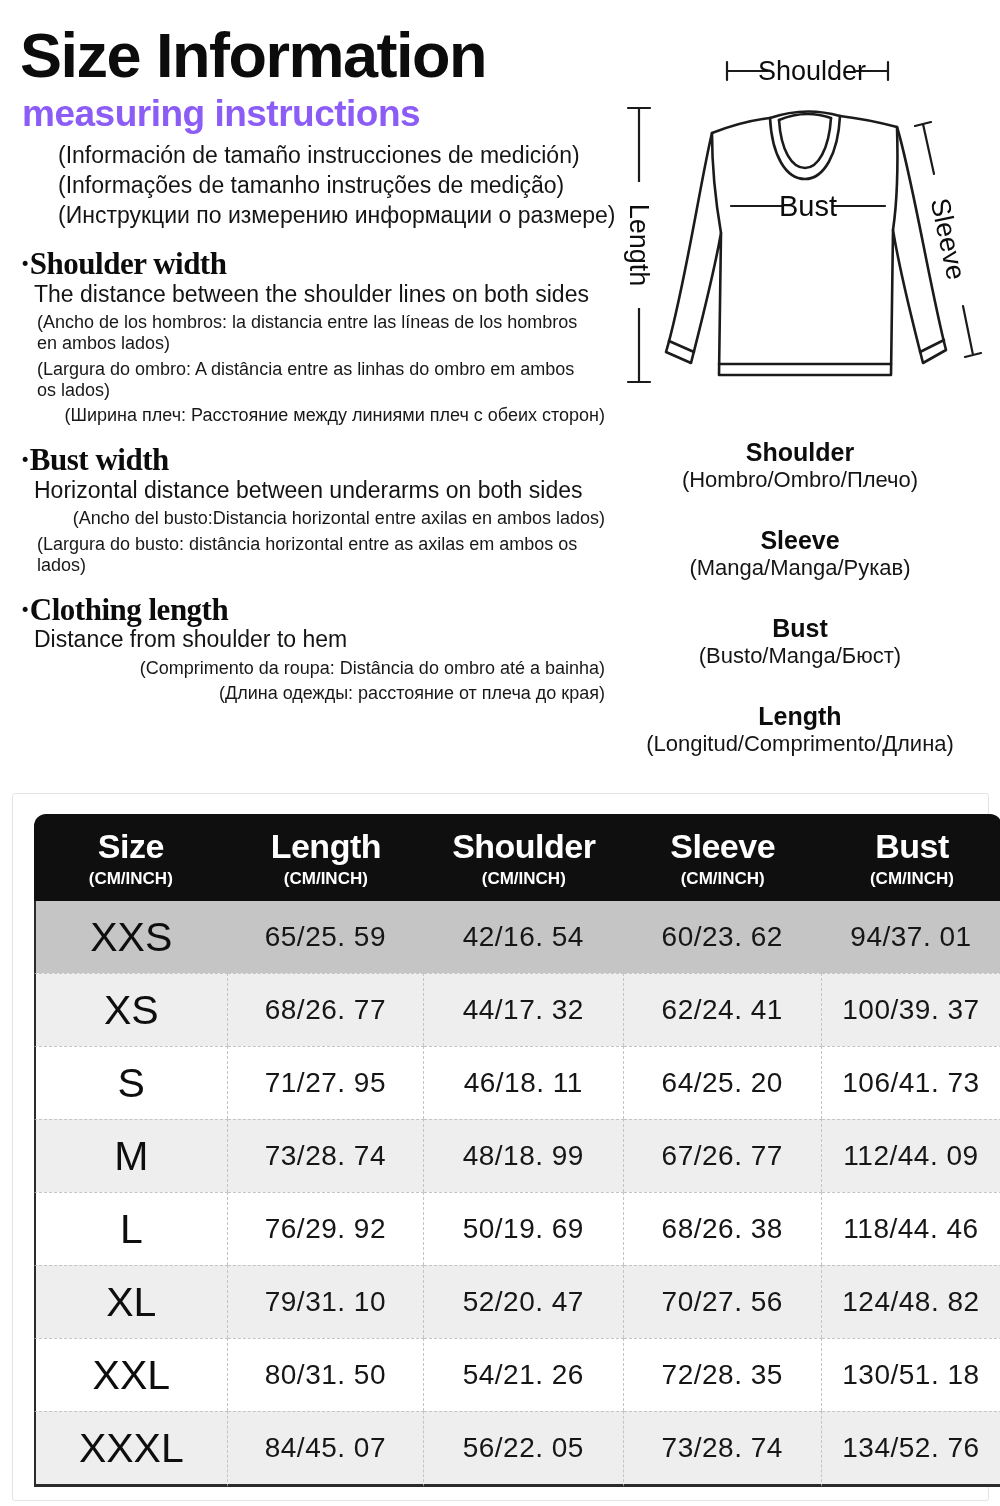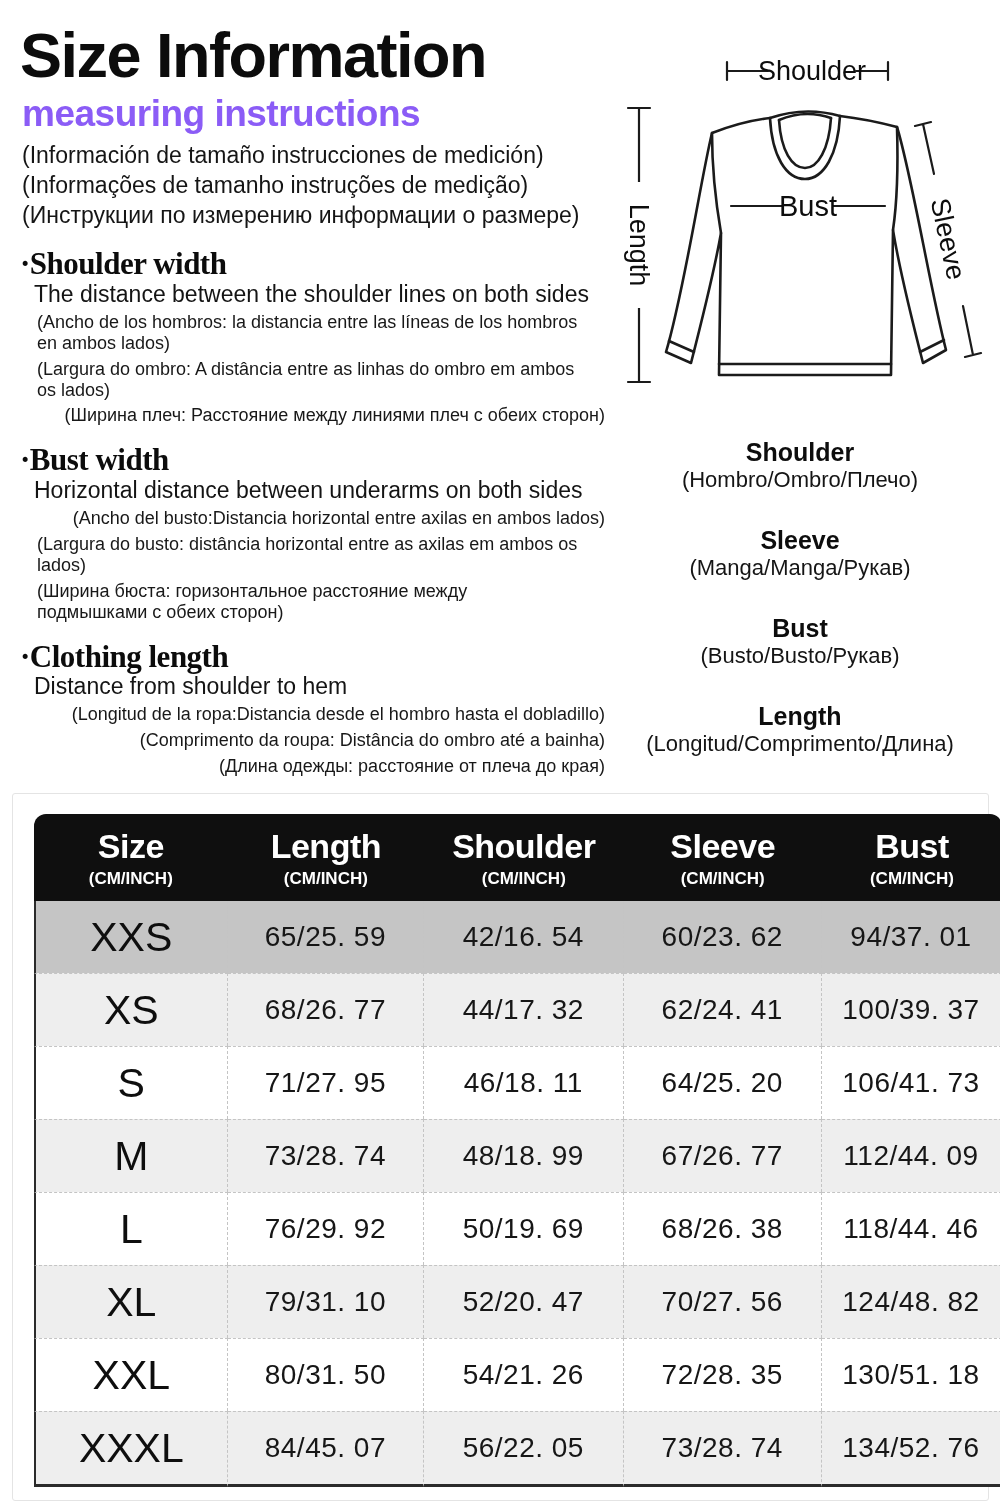--- a/index.html
+++ b/index.html
@@ -6,21 +6,21 @@
   #page {
     position:relative; width:1000px; height:1506px; background:#ffffff;
     font-family:"Liberation Sans","DejaVu Sans",sans-serif; color:#111;
     overflow:hidden;
   }
   
   #left-col { position:absolute; left:20px; top:22px; width:585px; }
   .page-title { margin:0; font-size:63px; font-weight:700; letter-spacing:-1.5px; line-height:1.06; color:#0c0c0c; }
   .page-subtitle { margin:4px 0 0 2px; font-size:37px; font-weight:700; letter-spacing:-0.5px; line-height:1.12; color:#8b5cf6; }
   .title-tr { margin:1px 0 0 2px; font-size:23px; line-height:1.26; color:#151515; white-space:nowrap; }
-  .title-tr-wrap { margin-top:7px; }
+  .title-tr-wrap { margin-top:7px;margin-left:36px; }
   .section { margin-top:18px; }
   .sec-head { margin:0; font-size:31px; font-weight:700; line-height:1.02; color:#0c0c0c; letter-spacing:-0.5px;font-family:Liberation Serif, serif; }
   .sec-head .dot { font-weight:700; }
   .sec-desc { margin:1px 0 0 14px; font-size:23px; line-height:1.14; color:#141414; white-space:nowrap; }
   .tr { margin:5px 0 0 17px; font-size:18px; line-height:1.16; color:#181818; }
   .tr.wrap2 { max-width:545px; }
   .tr.oneline { white-space:nowrap;text-align:right; }
   
   #right-col { position:absolute; left:600px; top:30px; width:400px; }
   #shirt-svg { display:block; }
@@ -84,27 +84,25 @@
       <p class="tr wrap2">(Ancho de los hombros: la distancia entre las líneas de los hombros en ambos lados)</p>
       <p class="tr wrap2">(Largura do ombro: A distância entre as linhas do ombro em ambos os lados)</p>
       <p class="tr oneline">(Ширина плеч: Расстояние между линиями плеч с обеих сторон)</p>
     </div>
 
     <div class="section">
       <h3 class="sec-head"><span class="dot">·</span><span>Bust width</span></h3>
       <p class="sec-desc">Horizontal distance between underarms on both sides</p>
       <p class="tr oneline">(Ancho del busto:Distancia horizontal entre axilas en ambos lados)</p>
       <p class="tr wrap2">(Largura do busto: distância horizontal entre as axilas em ambos os lados)</p>
-      <p class="tr wrap2">(Ширина бюста: горизонтальное расстояние между подмышками с обеих сторон)</p>
     </div>
 
     <div class="section">
       <h3 class="sec-head"><span class="dot">·</span><span>Clothing length</span></h3>
       <p class="sec-desc">Distance from shoulder to hem</p>
-      <p class="tr oneline">(Longitud de la ropa:Distancia desde el hombro hasta el dobladillo)</p>
       <p class="tr oneline">(Comprimento da roupa: Distância do ombro até a bainha)</p>
       <p class="tr oneline">(Длина одежды: расстояние от плеча до края)</p>
     </div>
   </div>
 
   <div id="right-col">
     <svg id="shirt-svg" width="400" height="400" viewBox="0 0 400 400">
 
       <path class="shirt-line" d="M 170,88 C 152,90 130,96 112,103 C 101,148 84,262 66,322 L 91,333 C 101,294 115,237 121,203 L 119,345 L 291,345 L 293,200 C 299,237 313,294 323,333 L 346,320 C 330,258 312,146 297,97 C 278,92 257,88 240,86"></path>
       <path class="shirt-line" d="M 119,334 L 291,334"></path>
@@ -143,21 +141,21 @@
       <div class="legend-item">
         <div class="legend-term">Shoulder</div>
         <div class="legend-trans">(Hombro/Ombro/Плечо)</div>
       </div>
       <div class="legend-item">
         <div class="legend-term">Sleeve</div>
         <div class="legend-trans">(Manga/Manga/Рукав)</div>
       </div>
       <div class="legend-item">
         <div class="legend-term">Bust</div>
-        <div class="legend-trans">(Busto/Busto/Рукав)</div>
+        <div class="legend-trans">(Busto/Manga/Бюст)</div>
       </div>
       <div class="legend-item">
         <div class="legend-term">Length</div>
         <div class="legend-trans">(Longitud/Comprimento/Длина)</div>
       </div>
     </div>
   </div>
 
   <div id="table-panel">
     <table id="size-table">

